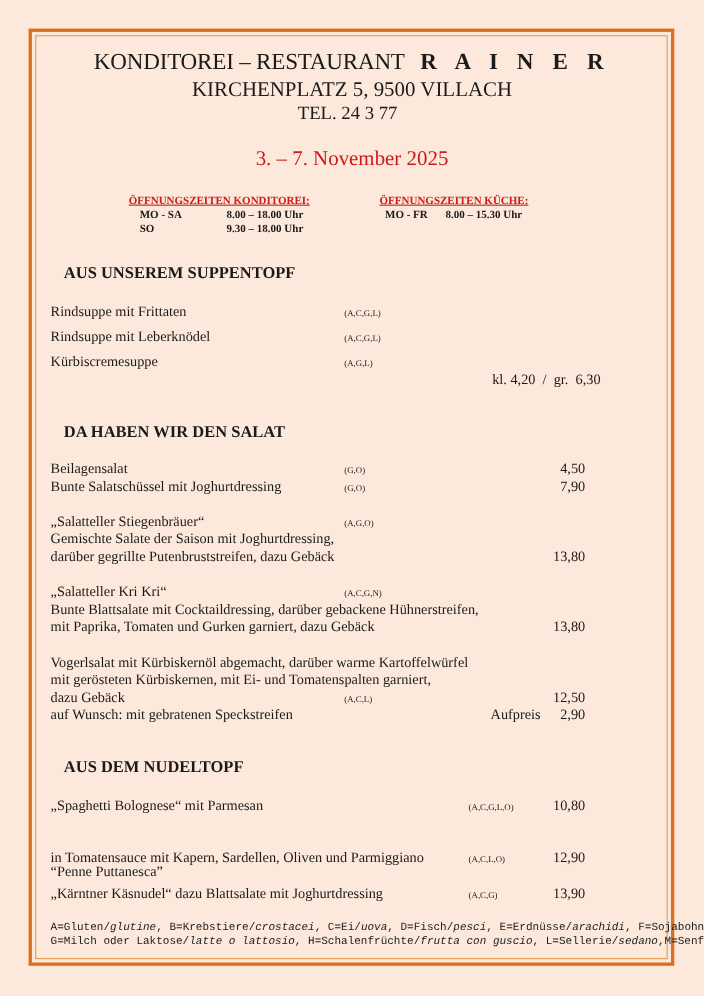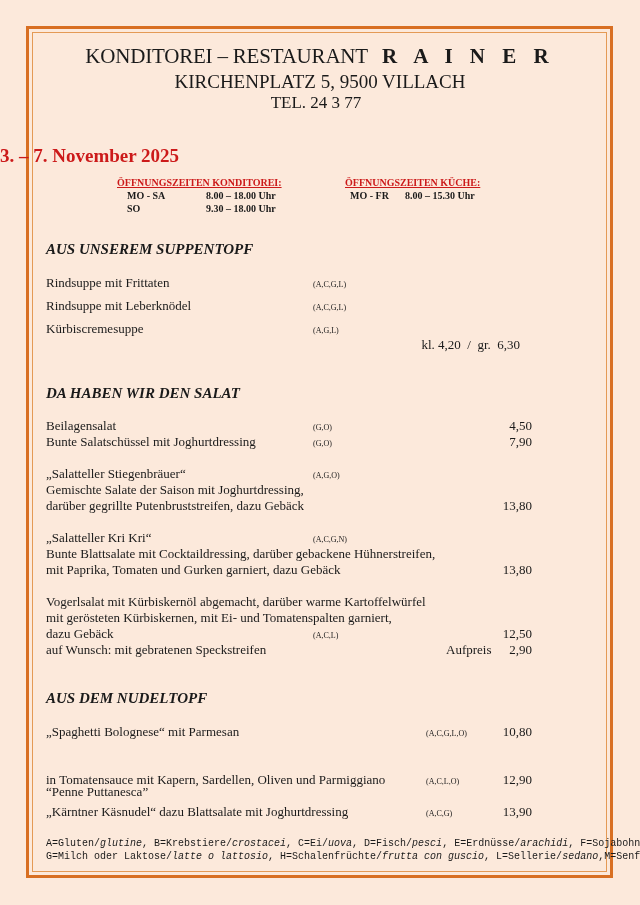--- a/index.html
+++ b/index.html
@@ -6,24 +6,24 @@
   body { width:640px; height:905px; background:#fce9db; position:relative; overflow:hidden;
          font-family:"Liberation Serif","DejaVu Serif",serif; color:#1a1a1a; }
   .frame { position:absolute; left:26px; top:26px; width:587px; height:852px; box-sizing:border-box;
            border:3px solid #d86f22; }
   .frame-inner { position:absolute; left:3px; top:3px; right:3px; bottom:3px; border:1px solid #e49a55; }
   .abs { position:absolute; white-space:nowrap; }
   .title { top:44px; left:0; width:640px; text-align:center; font-size:21px; letter-spacing:-0.2px; }
   .title .brand { font-weight:bold; letter-spacing:6px; margin-left:14px; }
   .addr { top:71px; left:0; width:640px; text-align:center; font-size:19px; }
   .tel { top:93px; left:0; width:632px; text-align:center; font-size:17px; }
-  .date { top:134px; left:0; width:640px; text-align:left; font-size:19px; font-weight:bold; color:#cc1a1a;margin-top:11px; }
+  .date { top:134px; left:0; width:640px; text-align:center; font-size:19px; font-weight:normal; color:#cc1a1a; }
   .hours-h { font-size:10px; font-weight:bold; color:#cc1a1a; text-decoration:underline; }
   .hours { font-size:10px; font-weight:bold; }
-  .sec { font-size:15px; font-weight:bold; left:46px;font-style:italic; }
+  .sec { font-size:15px; font-weight:bold; left:58px; }
   .item { font-size:13px; left:46px; }
   .alg { font-size:8px; }
   .price { font-size:13px; text-align:right; width:80px; }
   .legend { font-size:10px; left:46px; font-family:Liberation Mono, monospace; line-height:12.5px; }
   .legend i { font-style:italic; }
 </style>
 </head>
 <body>
 
 <div class="frame">
@@ -46,21 +46,21 @@
 <div class="abs hours" style="left:350px;top:190px">MO - FR</div>
 <div class="abs hours" style="left:405px;top:190px">8.00 – 15.30 Uhr</div>
 
 <div class="abs sec" style="top:241px">AUS UNSEREM SUPPENTOPF</div>
 <div class="abs item" style="top:275px">Rindsuppe mit Frittaten</div>
 <div class="abs alg" style="left:313px;top:280px">(A,C,G,L)</div>
 <div class="abs item" style="top:298px">Rindsuppe mit Leberknödel</div>
 <div class="abs alg" style="left:313px;top:303px">(A,C,G,L)</div>
 <div class="abs item" style="top:321px">Kürbiscremesuppe</div>
 <div class="abs alg" style="left:313px;top:326px">(A,G,L)</div>
-<div class="abs item" style="left:auto;right:120px;top:337px;white-space:pre">kl. 4,20  /  gr.  6,30</div>
+<div class="abs item" style="left:auto;right:94px;top:337px;white-space:pre">kl. 4,20  /  gr.  6,30</div>
 
 <div class="abs sec" style="top:385px">DA HABEN WIR DEN SALAT</div>
 
 <div class="abs item" style="top:418px">Beilagensalat</div>
 <div class="abs alg" style="left:313px;top:423px">(G,O)</div>
 <div class="abs price" style="left:452px;top:418px">4,50</div>
 
 <div class="abs item" style="top:434px">Bunte Salatschüssel mit Joghurtdressing</div>
 <div class="abs alg" style="left:313px;top:439px">(G,O)</div>
 <div class="abs price" style="left:452px;top:434px">7,90</div>

